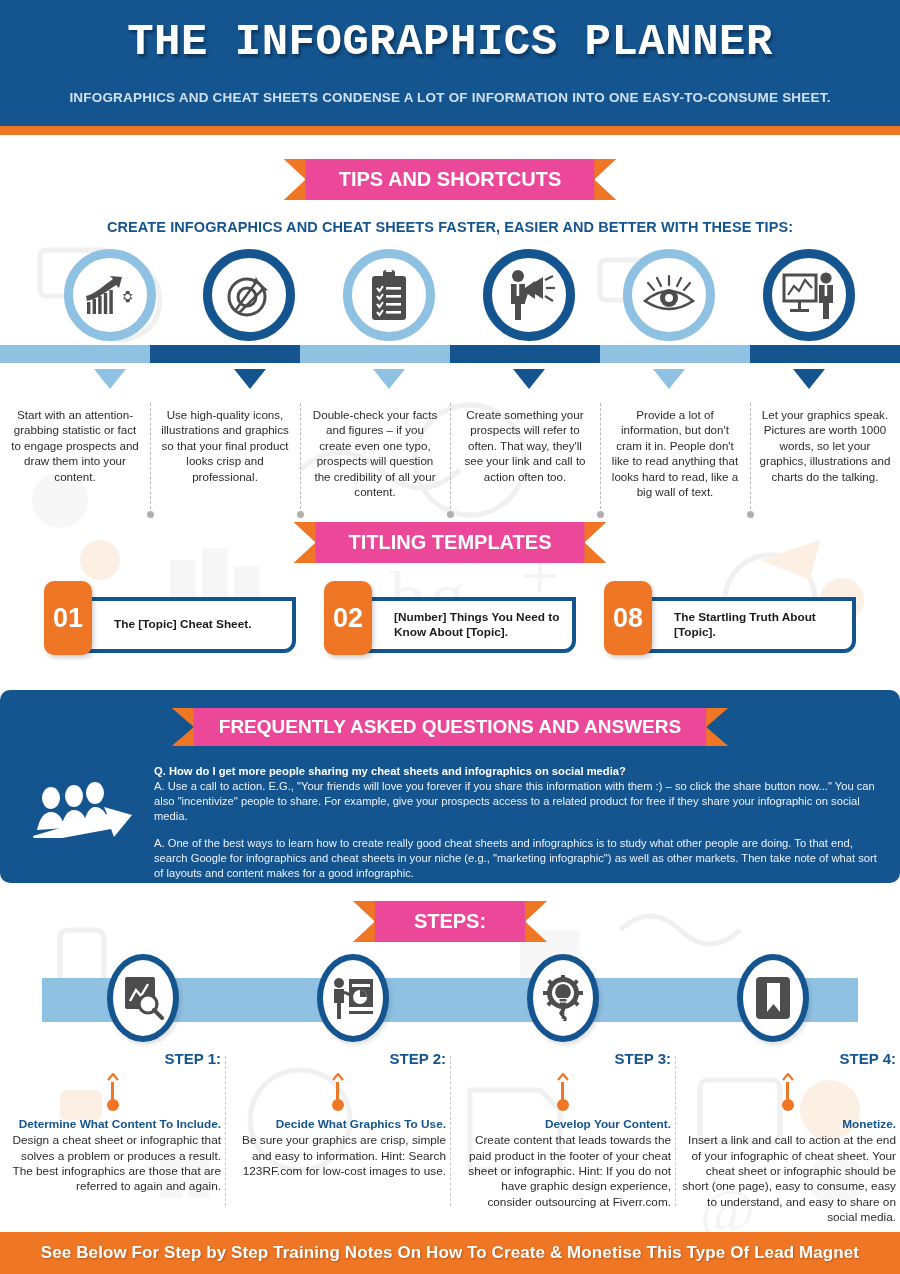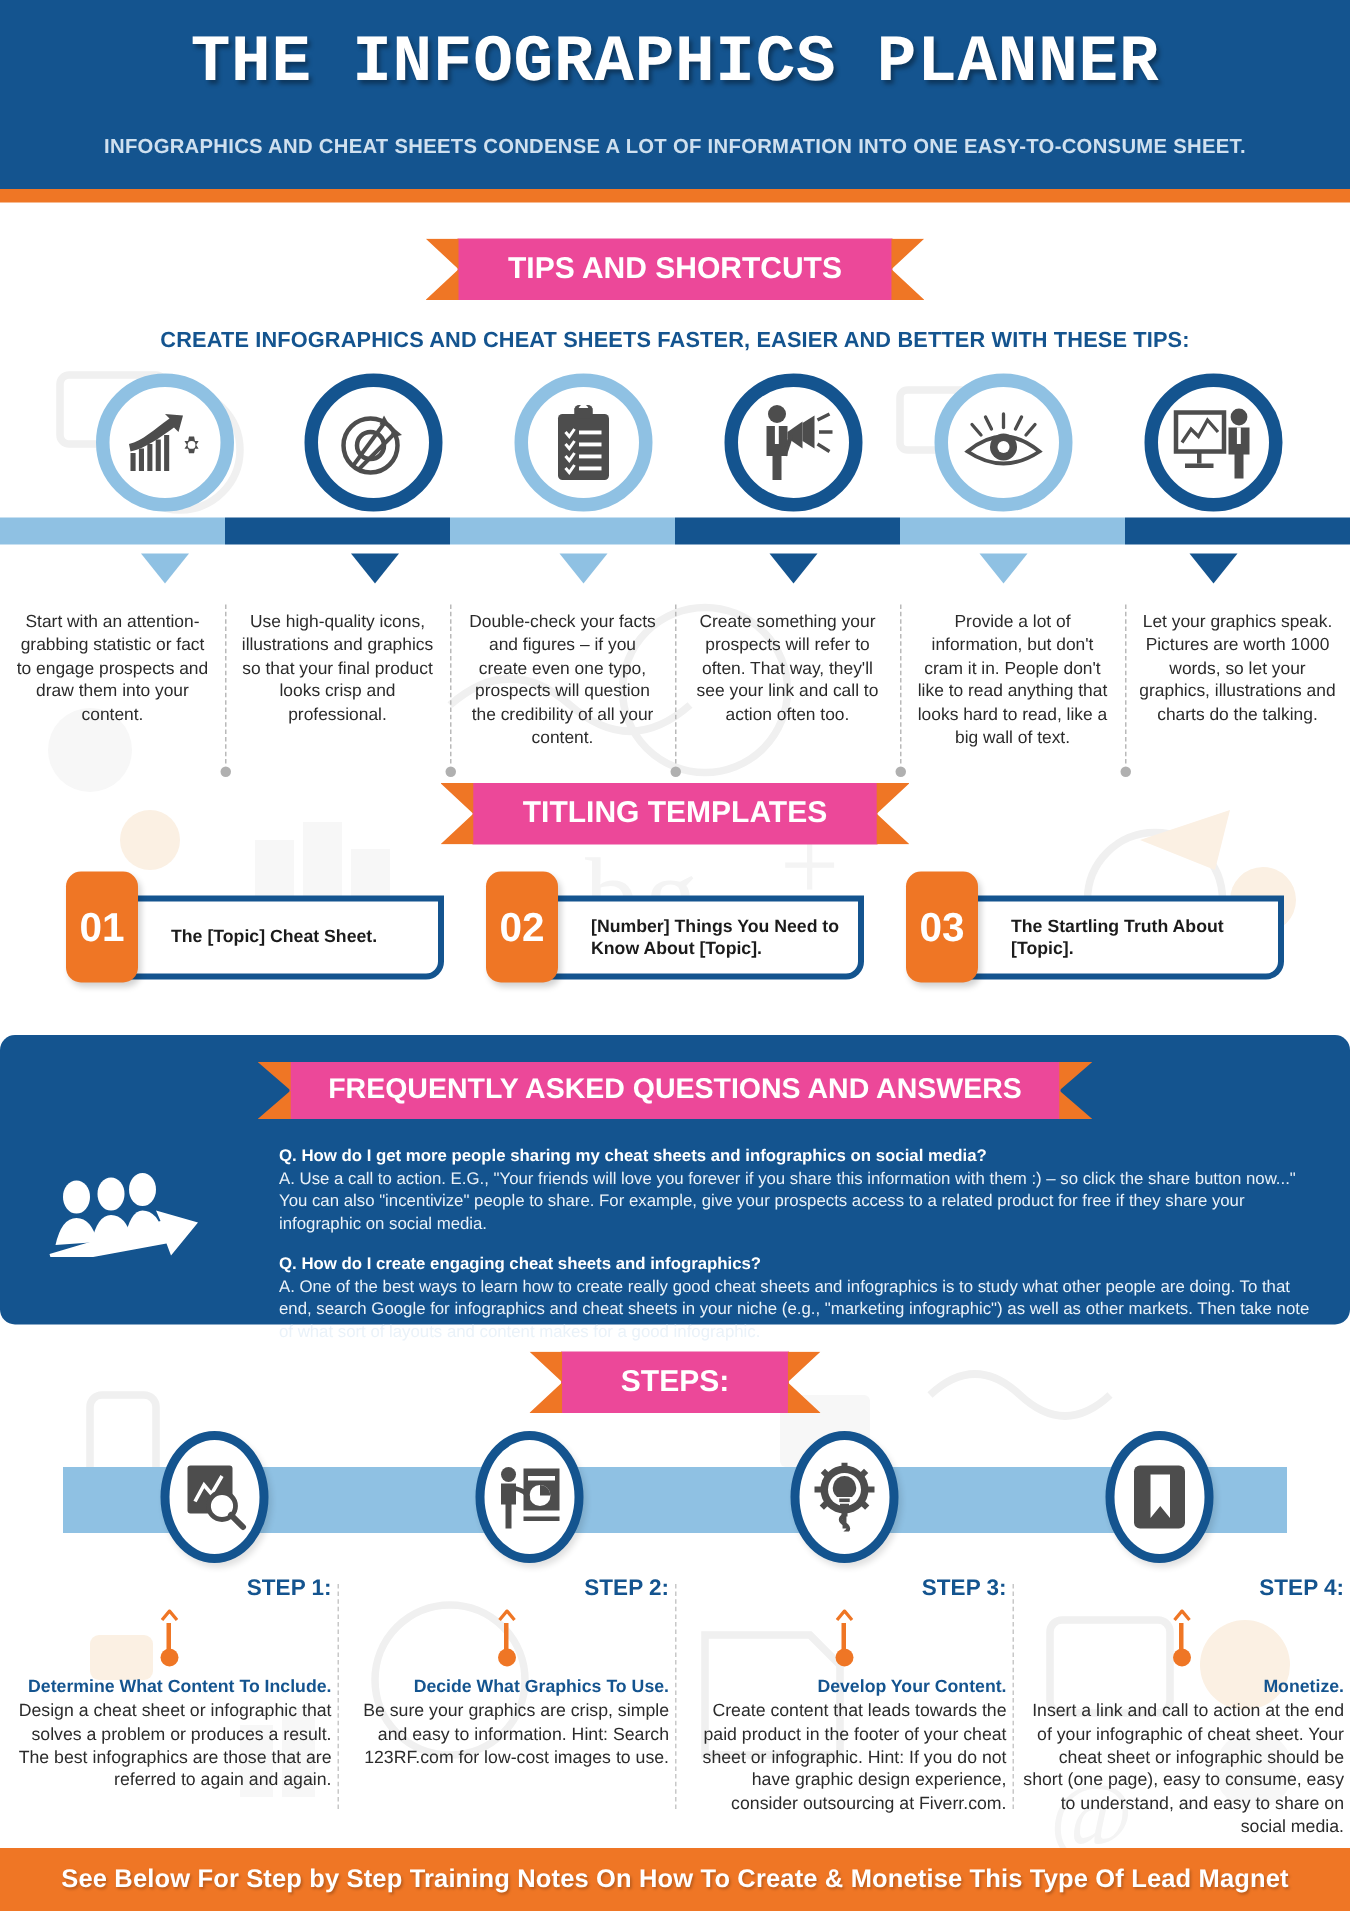--- a/index.html
+++ b/index.html
@@ -111,21 +111,21 @@
     font-size:11.8px; font-weight:bold; color:#1b1b1b; line-height:1.3;
   }
 
   
   .faq-section {
     position:absolute; top:690px; left:0; width:900px; height:193px;
     background:#14548f; z-index:3;border-radius:10px;
   }
   .faq-banner { margin-top:18px; }
   .faq-banner .ribbon { font-size:19px; padding:9px 26px 10px; }
-  .faq-body { display:flex; margin-top:18px; padding:0 14px 0 14px;gap:32px; }
+  .faq-body { display:flex; margin-top:18px; padding:0 14px 0 14px; }
   .faq-icon { width:140px; flex:0 0 140px; display:flex; align-items:flex-start; justify-content:center; padding-top:16px; }
   .faq-items { flex:1 1 auto; padding-right:4px; }
   .faq-q { color:#ffffff; font-size:11.2px; font-weight:bold; line-height:1.34; }
   .faq-a { color:#eaf2f9; font-size:11.2px; line-height:1.34; margin-bottom:12px; }
 
   
   .steps-section { position:absolute; top:883px; left:0; width:900px; z-index:2; }
   .steps-banner { margin-top:18px; }
   .steps-banner .ribbon { font-size:20px; padding:10px 40px 11px; }
 
@@ -362,21 +362,21 @@
         <div class="tcard-num">01</div>
         <div class="tcard-text">The [Topic] Cheat Sheet.</div>
       </div>
       <div class="tcard">
         <div class="tcard-box"></div>
         <div class="tcard-num">02</div>
         <div class="tcard-text">[Number] Things You Need to Know About [Topic].</div>
       </div>
       <div class="tcard">
         <div class="tcard-box"></div>
-        <div class="tcard-num">03</div>
+        <div class="tcard-num">08</div>
         <div class="tcard-text">The Startling Truth About [Topic].</div>
       </div>
     </div>
   </div>
 
   <div class="faq-section">
     <div class="banner-wrap faq-banner">
       <span class="ribbon">
         <span class="ribbon-label">FREQUENTLY ASKED QUESTIONS AND ANSWERS</span>
       </span>
@@ -391,21 +391,20 @@
             <path d="M8 50 q4 -18 14 -18 q10 0 14 16z"></path>
             <path d="M32 48 q4 -18 13 -18 q10 0 14 16z"></path>
             <path d="M54 46 q4 -19 12 -19 q10 0 14 16z"></path>
             <path d="M4 56 L78 34 l-3 -7 28 8 -18 22 -3 -8 -76 14z"></path>
           </g>
         </svg>
       </div>
       <div class="faq-items">
         <div class="faq-q">Q. How do I get more people sharing my cheat sheets and infographics on social media?</div>
         <div class="faq-a">A. Use a call to action. E.G., "Your friends will love you forever if you share this information with them :) – so click the share button now..." You can also "incentivize" people to share. For example, give your prospects access to a related product for free if they share your infographic on social media.</div>
-        <div class="faq-q">Q. How do I create engaging cheat sheets and infographics?</div>
         <div class="faq-a">A. One of the best ways to learn how to create really good cheat sheets and infographics is to study what other people are doing. To that end, search Google for infographics and cheat sheets in your niche (e.g., "marketing infographic") as well as other markets. Then take note of what sort of layouts and content makes for a good infographic.</div>
       </div>
     </div>
   </div>
 
   <div class="steps-section">
     <div class="banner-wrap steps-banner">
       <span class="ribbon">
         <span class="ribbon-label">STEPS:</span>
       </span>

